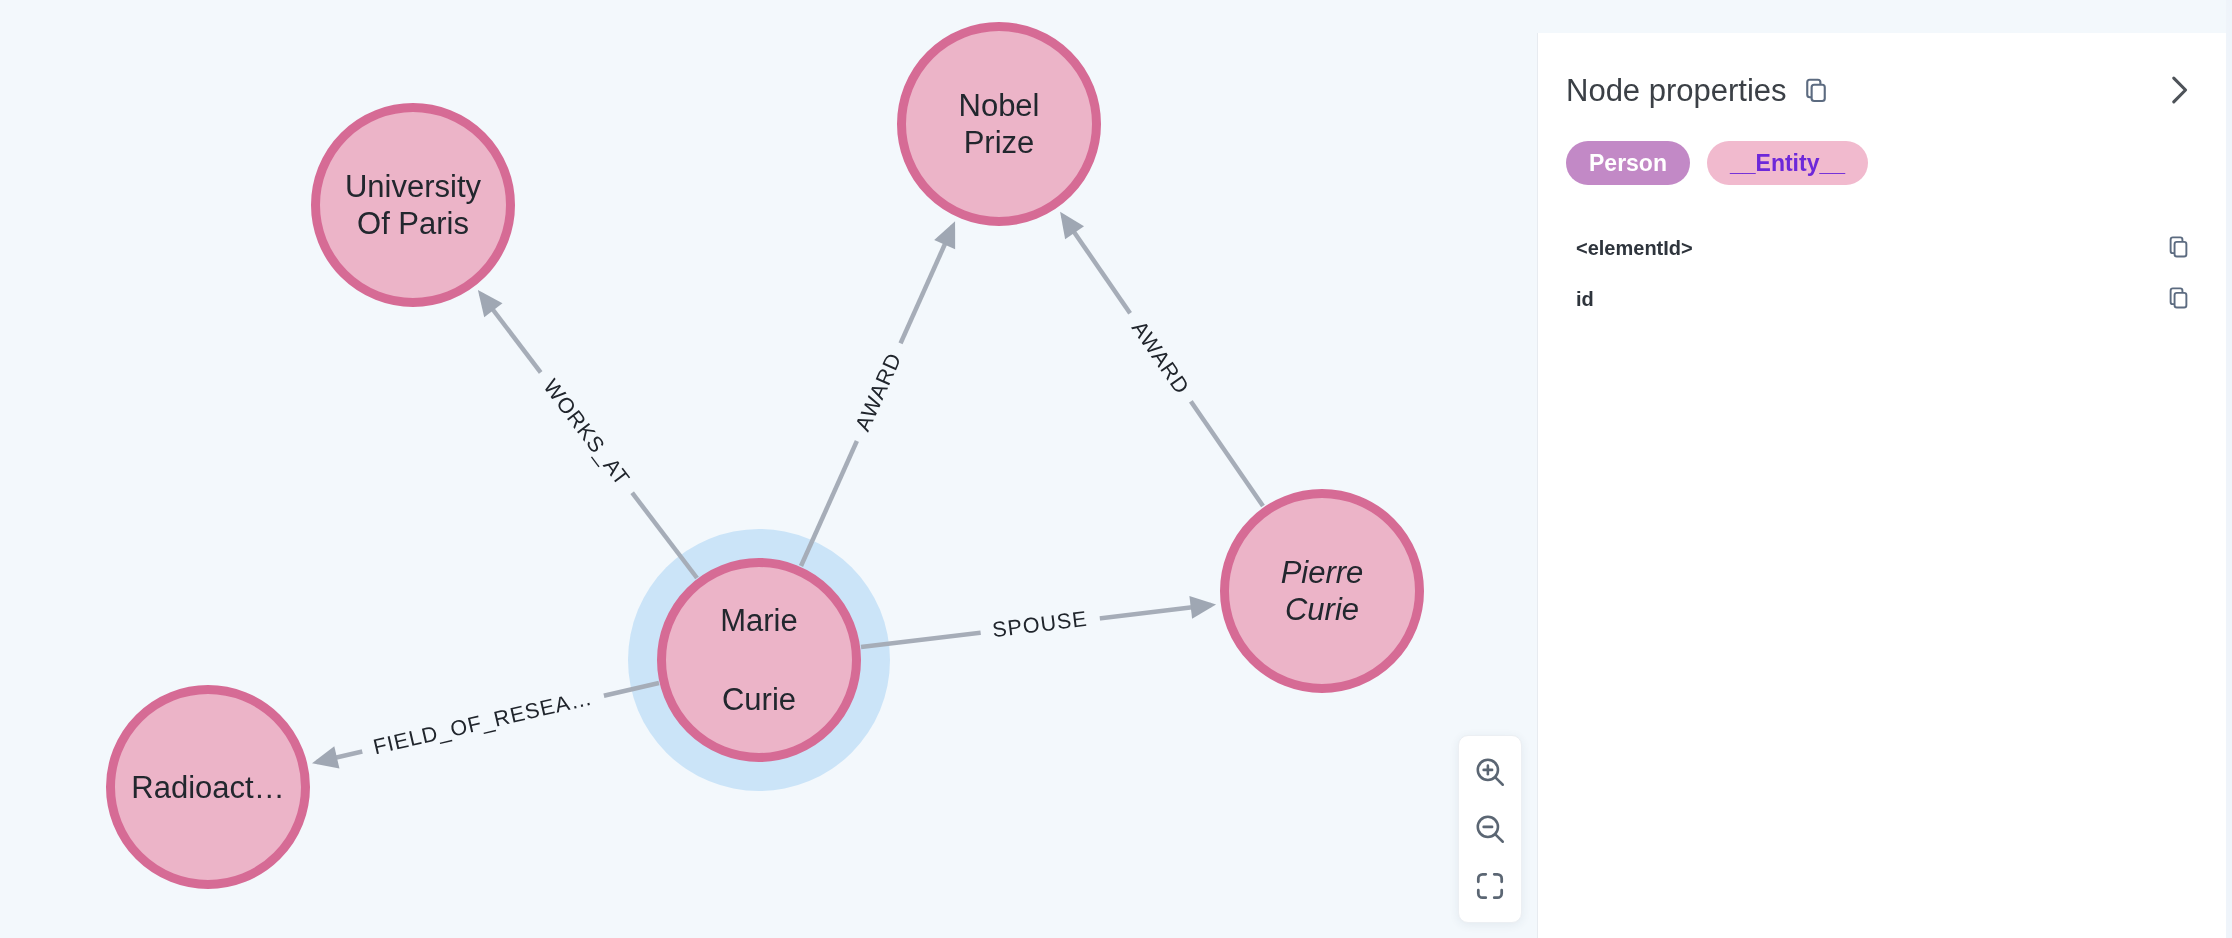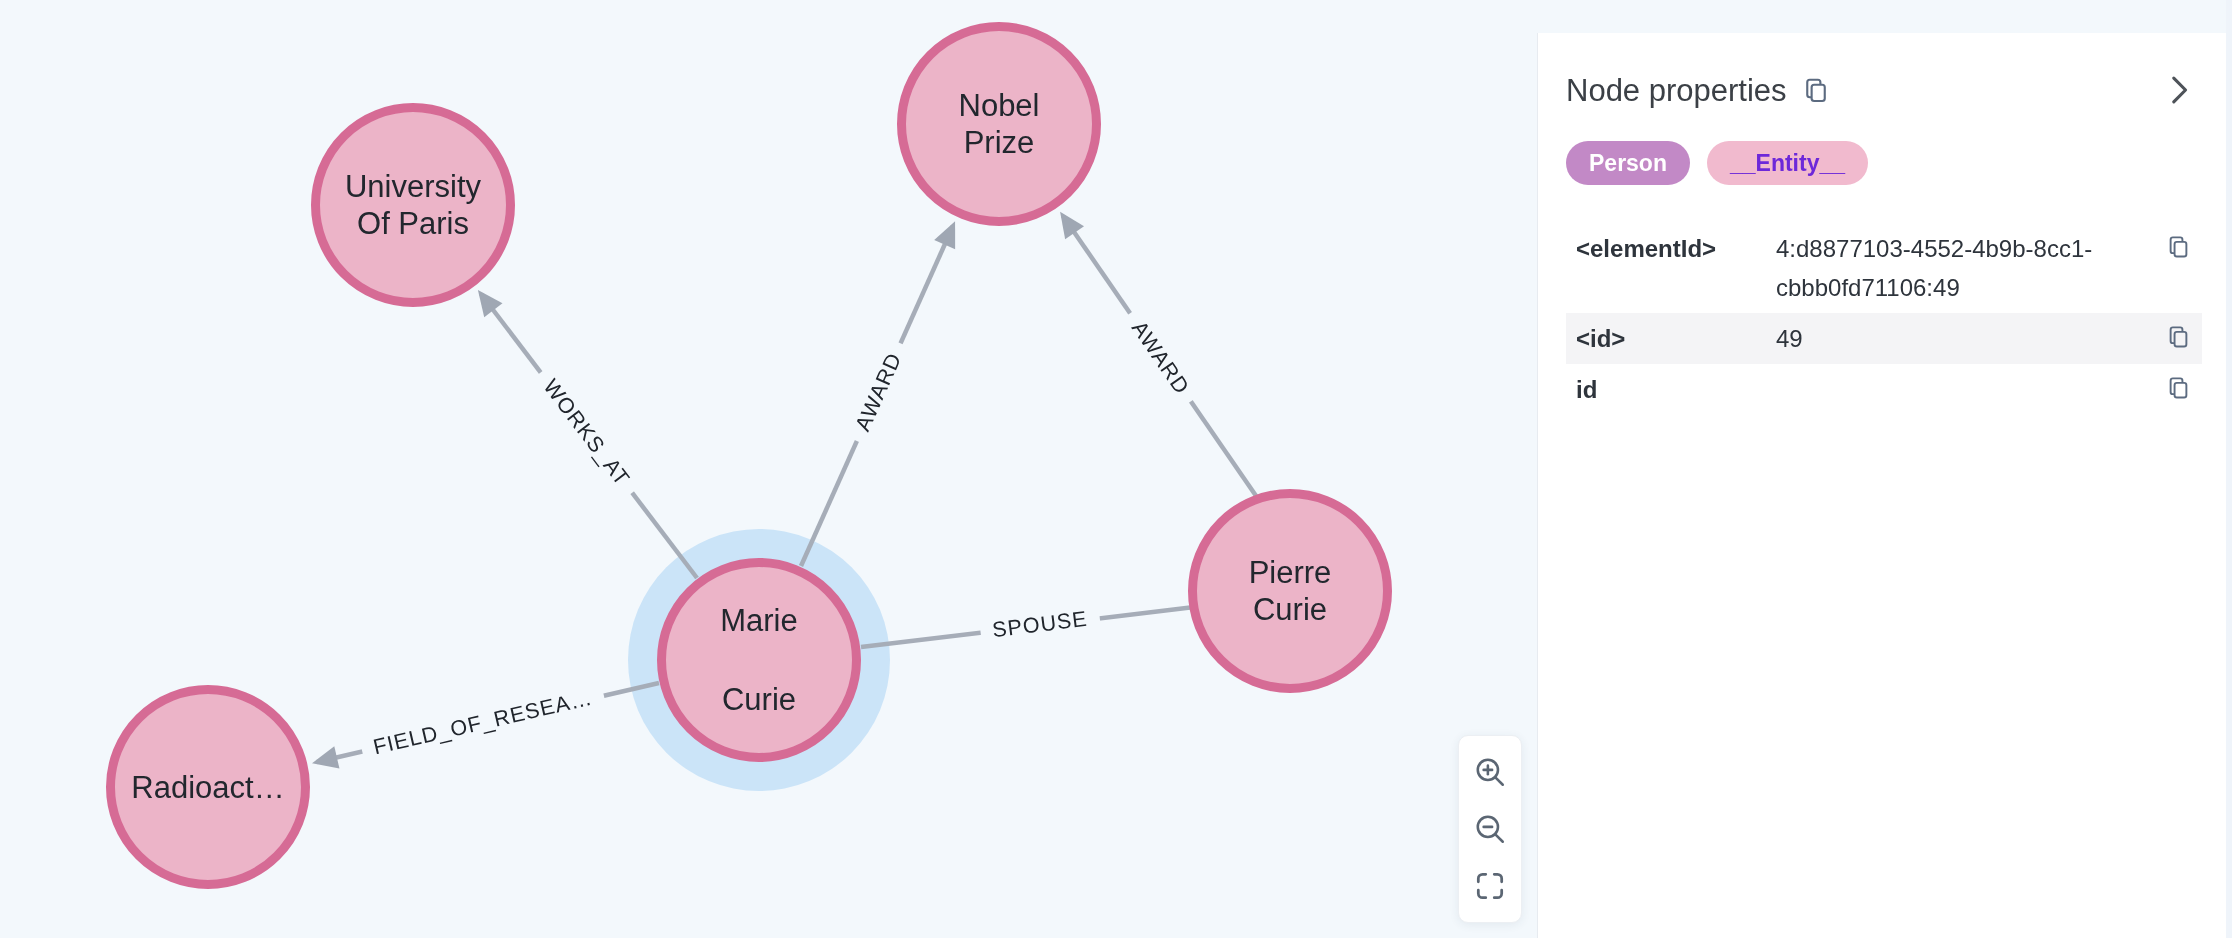--- a/index.html
+++ b/index.html
@@ -47,21 +47,21 @@
   .collapse-btn { position:absolute; right:-4px; top:-6px; width:46px; height:46px;
     border:none; background:none; cursor:pointer; display:flex; align-items:center; justify-content:center; }
 
   .badges { margin:32px 28px 0; display:flex; gap:17px; }
   .badge  { height:44px; border-radius:22px; padding:16px 23px; font-size:23px; font-weight:bold;
     display:flex; align-items:center; cursor:pointer; }
   .badge-person { background:#c289c6; color:#ffffff; }
   .badge-entity { background:#f1bace; color:#6d28d9; }
 
   .props { margin:38px 24px 0 28px; }
-  .prop-row { display:flex; align-items:flex-start; padding:6px 10px; font-size:24px;
+  .prop-row { display:flex; align-items:flex-start; padding:6px 10px; font-size:20px;
     line-height:39px; color:#2e343c; }
   .prop-row.striped { background:#f4f4f6; }
   .prop-key   { width:200px; flex-shrink:0; font-weight:700; }
   .prop-value { width:378px; overflow-wrap:break-word; }
   .prop-copy  { margin-left:auto; margin-top:5px; cursor:pointer; display:flex; }
 
   svg.icon { display:block; }
 </style>
 </head>
 <body>
@@ -87,21 +87,21 @@
     <span>Of Paris</span>
   </div>
   <div class="node" style="left:897px; top:22px;">
     <span>Nobel</span>
     <span>Prize</span>
   </div>
   <div class="node" style="left:657px; top:558px;gap:42px;">
     <span>Marie</span>
     <span>Curie</span>
   </div>
-  <div class="node" style="left:1188px; top:489px;">
+  <div class="node" style="left:1220px; top:489px;font-style:italic;">
     <span>Pierre</span>
     <span>Curie</span>
   </div>
   <div class="node" style="left:106px; top:685px;align-items:center;">
     <span>Radioact…</span>
   </div>
 
   <div class="edge-label" style="left:586px;  top:433px; transform:translate(-50%,-50%) rotate(52.8deg);">WORKS_AT</div>
   <div class="edge-label" style="left:879px;  top:392px; transform:translate(-50%,-50%) rotate(-66deg);">AWARD</div>
   <div class="edge-label" style="left:1160px; top:358px; transform:translate(-50%,-50%) rotate(55.3deg);">AWARD</div>
@@ -154,39 +154,28 @@
 
   <div class="badges">
     <div class="badge badge-person">Person</div>
     <div class="badge badge-entity">__Entity__</div>
   </div>
 
   <div class="props">
 
     <div class="prop-row">
       <div class="prop-key">&lt;elementId&gt;</div>
-      <div class="prop-value">4:d8877103-4552-4b9b-8cc1-cbbb0fd71106:49</div>
       <span class="prop-copy">
         <svg class="icon" width="27" height="27" viewBox="0 0 24 24" fill="none" stroke="#5c6b80" stroke-width="1.7" stroke-linejoin="round">
           <rect x="8.5" y="7" width="10.5" height="13" rx="2"></rect>
           <path d="M15.5 7 V5 a2 2 0 0 0 -2 -2 H7 a2 2 0 0 0 -2 2 v10 a2 2 0 0 0 2 2 h1.5"></path>
         </svg>
       </span>
     </div>
 
-    <div class="prop-row striped">
-      <div class="prop-key">&lt;id&gt;</div>
-      <div class="prop-value">49</div>
-      <span class="prop-copy">
-        <svg class="icon" width="27" height="27" viewBox="0 0 24 24" fill="none" stroke="#5c6b80" stroke-width="1.7" stroke-linejoin="round">
-          <rect x="8.5" y="7" width="10.5" height="13" rx="2"></rect>
-          <path d="M15.5 7 V5 a2 2 0 0 0 -2 -2 H7 a2 2 0 0 0 -2 2 v10 a2 2 0 0 0 2 2 h1.5"></path>
-        </svg>
-      </span>
-    </div>
 
     <div class="prop-row">
       <div class="prop-key">id</div>
       <span class="prop-copy">
         <svg class="icon" width="27" height="27" viewBox="0 0 24 24" fill="none" stroke="#5c6b80" stroke-width="1.7" stroke-linejoin="round">
           <rect x="8.5" y="7" width="10.5" height="13" rx="2"></rect>
           <path d="M15.5 7 V5 a2 2 0 0 0 -2 -2 H7 a2 2 0 0 0 -2 2 v10 a2 2 0 0 0 2 2 h1.5"></path>
         </svg>
       </span>
     </div>

